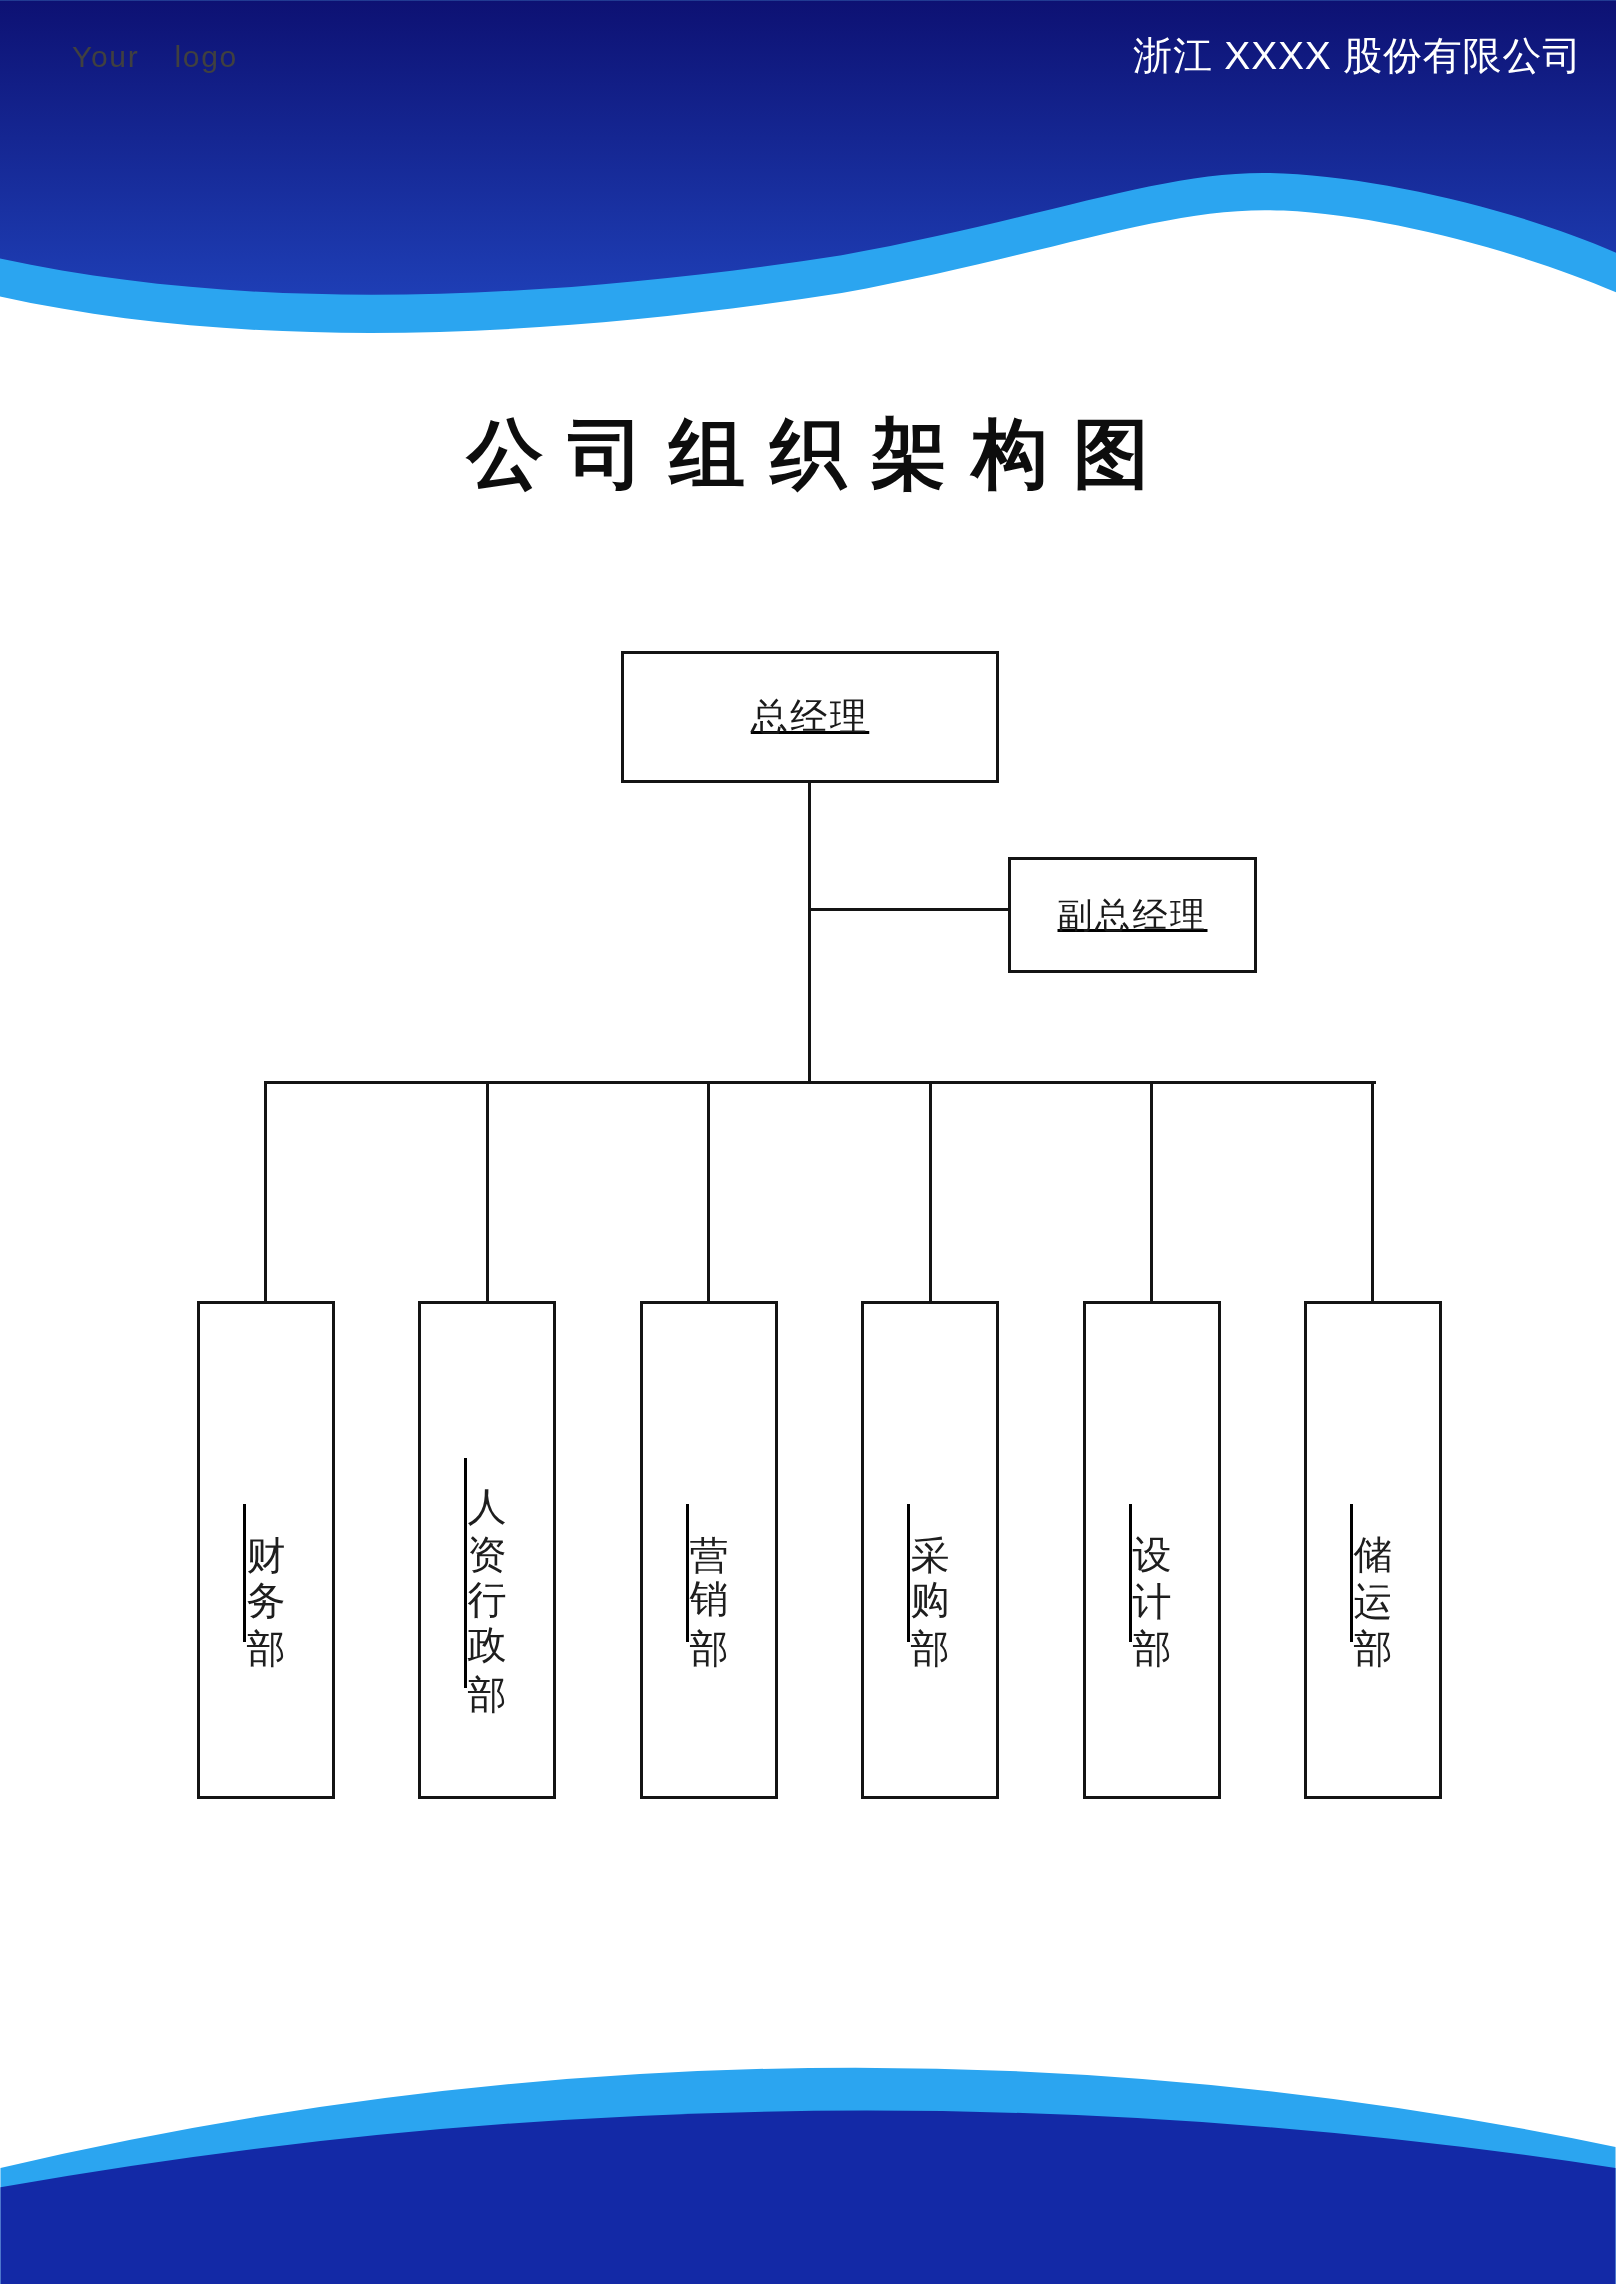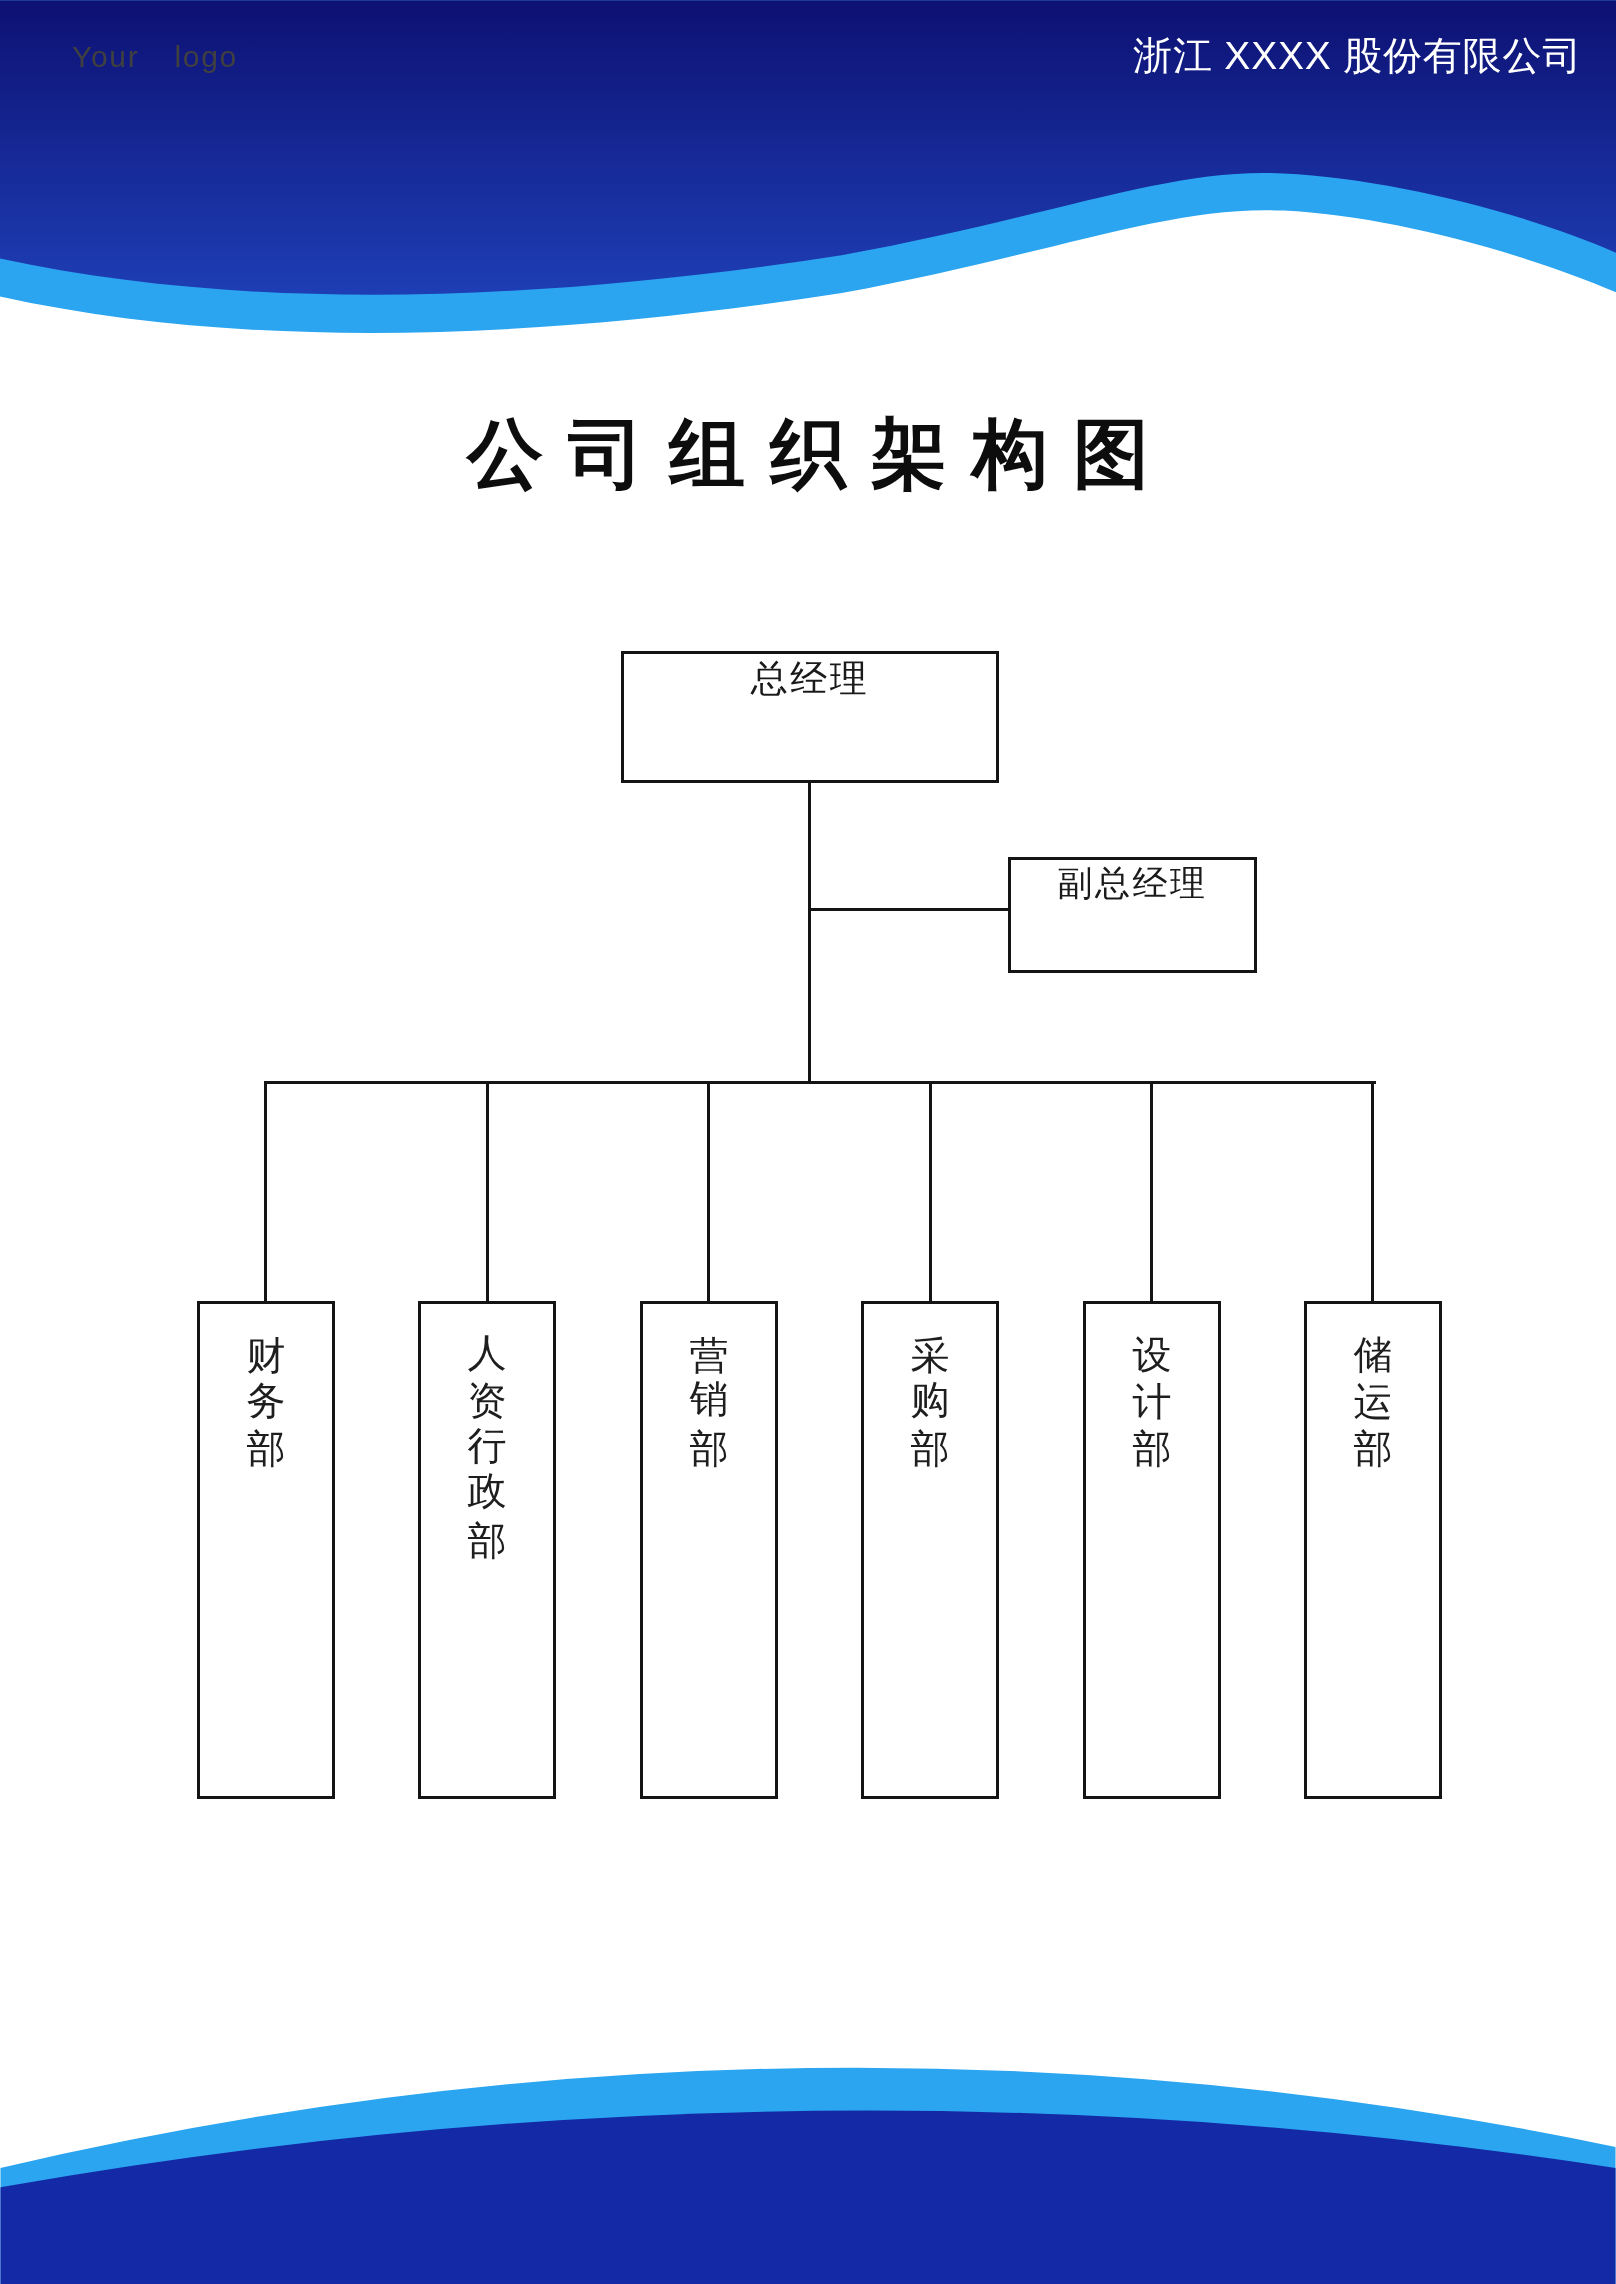--- a/index.html
+++ b/index.html
@@ -29,21 +29,21 @@
     font-size:76px;font-weight:900;color:#0d0d0d;
     letter-spacing:25px;text-indent:25px;
     line-height:1.0;
   }
   
   .node{
     position:absolute;
     border:3.4px solid #141414;
     background:#ffffff;
     box-sizing:border-box;
-    display:flex;align-items:flex-start;justify-content:center;
+    display:flex;align-items:center;justify-content:center;text-decoration:underline;
   }
   .node-root{left:621px;top:651px;width:378px;height:132px;}
   .node-deputy{left:1008px;top:857px;width:249px;height:116px;}
   .node-label{font-size:37px;color:#1a1a1a;letter-spacing:2.5px;}
   .node-deputy .node-label{font-size:35px;}
   .dept{top:1301px;width:138px;height:498px;}
   .dept-label{
     writing-mode:vertical-rl;
     text-orientation:upright;
     font-size:39px;color:#1e1e1e;

